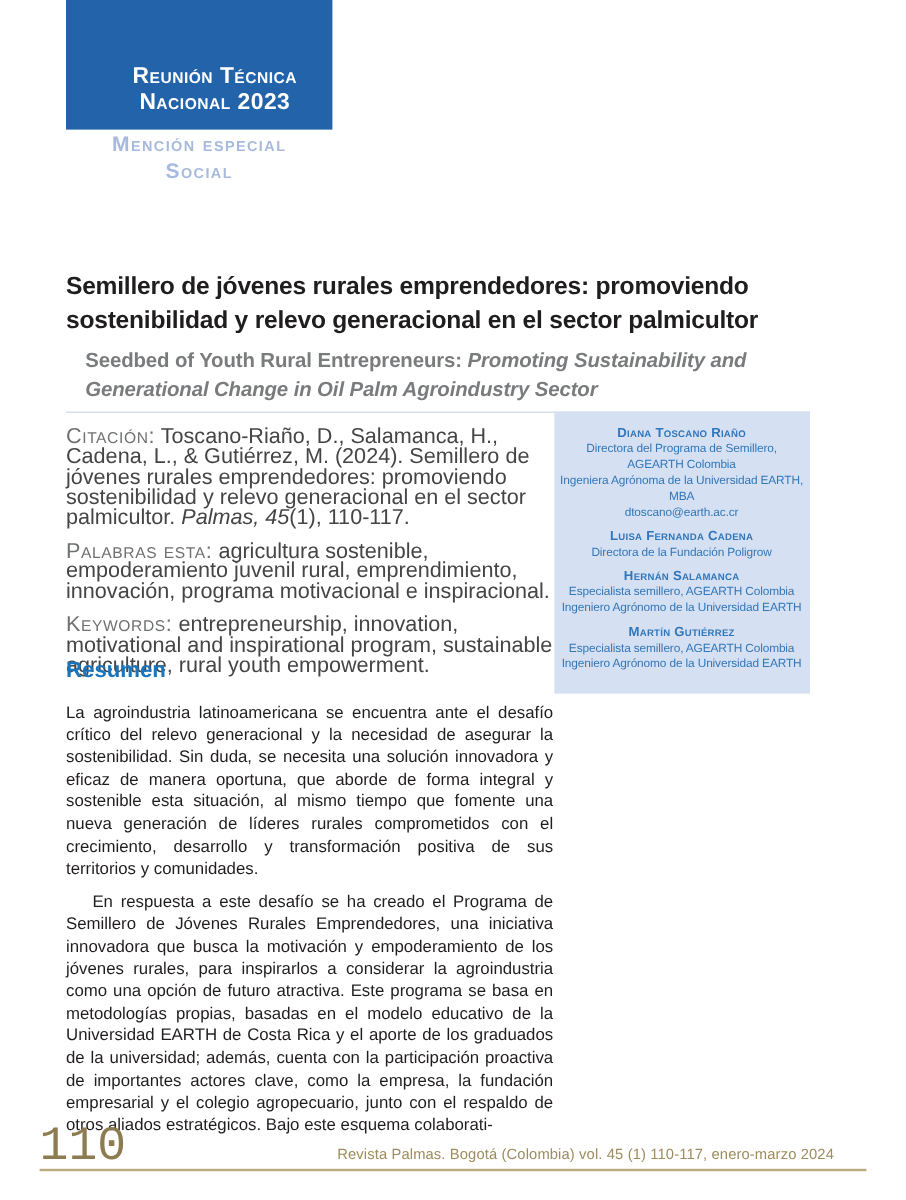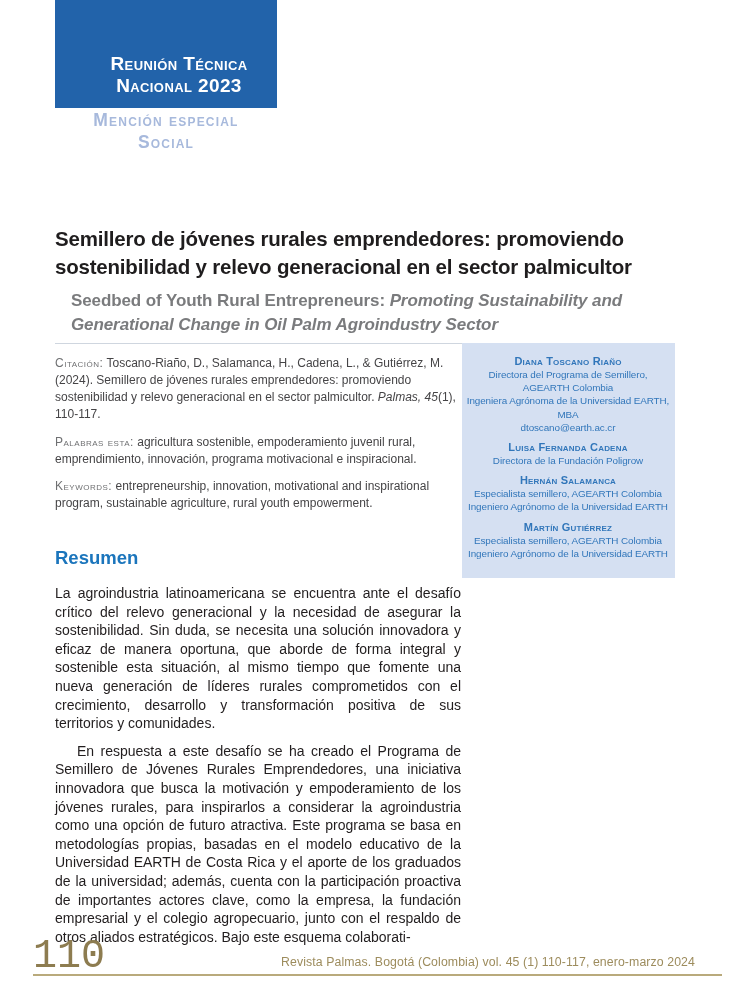--- a/index.html
+++ b/index.html
@@ -48,21 +48,21 @@
     letter-spacing:-0.1px;
     margin-left:16px;
   }
   .subtitle .it{font-style:italic;}
   .divider{
     position:absolute;left:55px;top:343px;width:620px;height:1px;
     background:var(--divider-gray);
   }
   .cite-col{
     position:absolute;left:55px;top:355px;width:406px;
-    color:var(--cite-text-gray);font-size:12px;line-height:16.9px;
+    color:var(--cite-text-gray);font-size:18px;line-height:16.9px;
   }
   .cite-col p{margin:0 0 11px 0;}
   .cite-label{
     font-variant:small-caps;color:var(--cite-label-gray);letter-spacing:0.5px;
   }
   .cite-col .it{font-style:italic;}
   .author-box{
     position:absolute;left:462px;top:343px;width:213px;min-height:235px;
     background:var(--author-bg);color:var(--author-text);
     box-sizing:border-box;padding:11px 5px 10px 4px;text-align:center;

